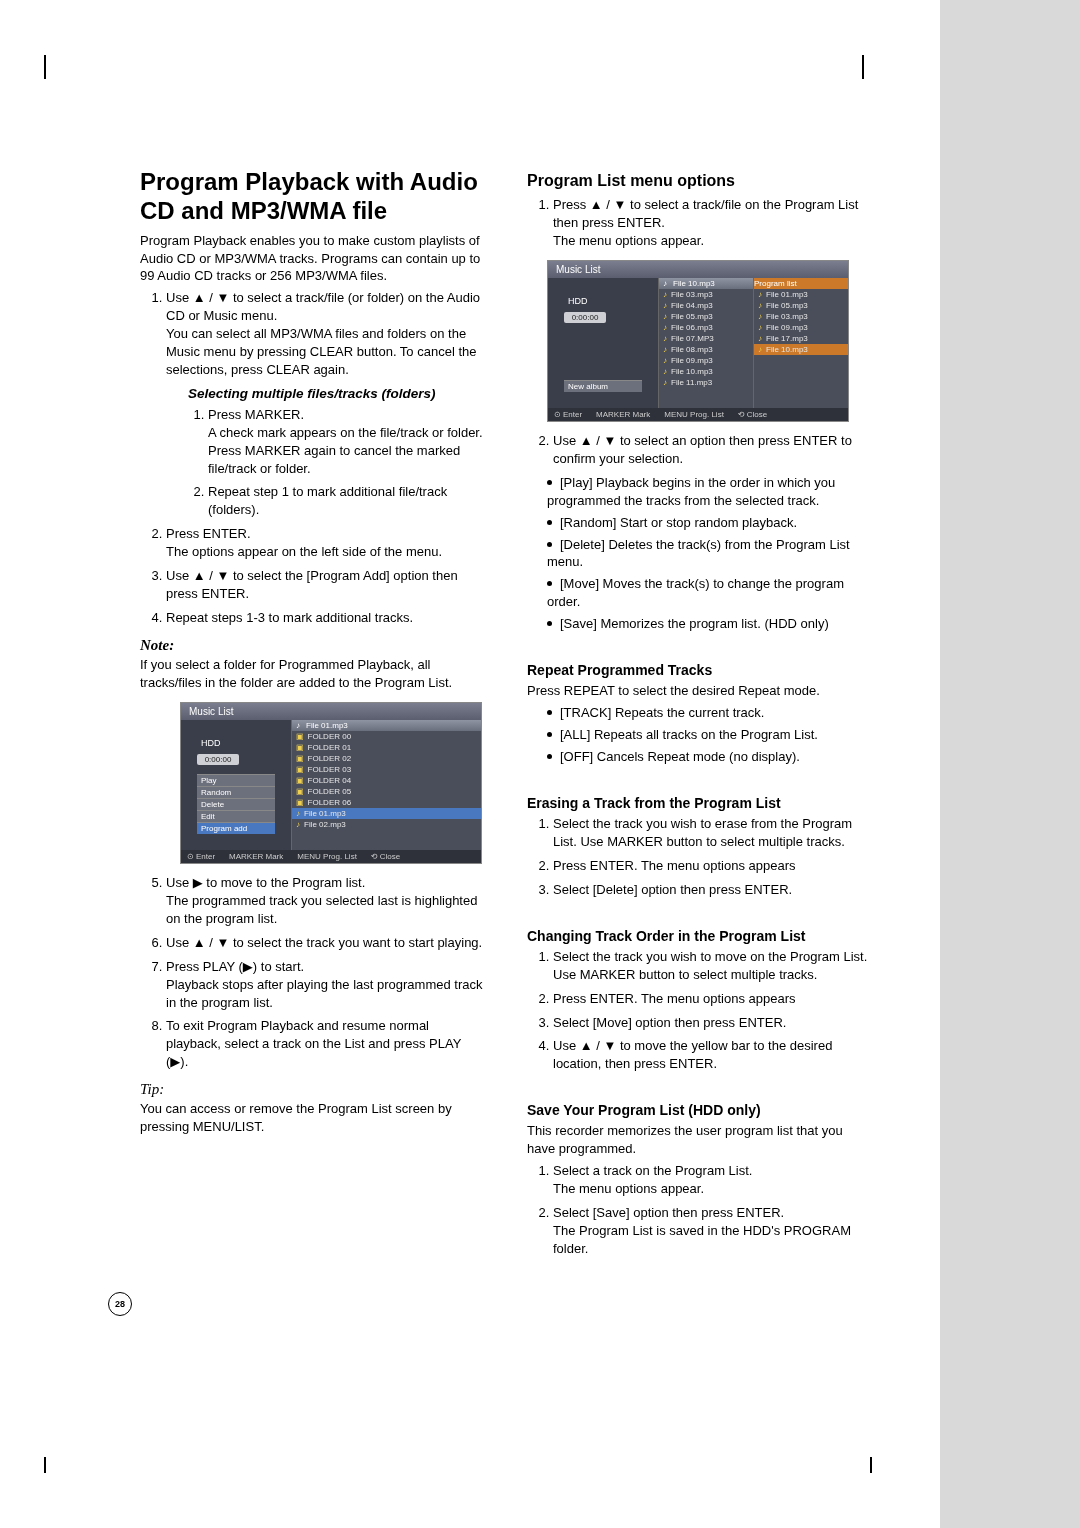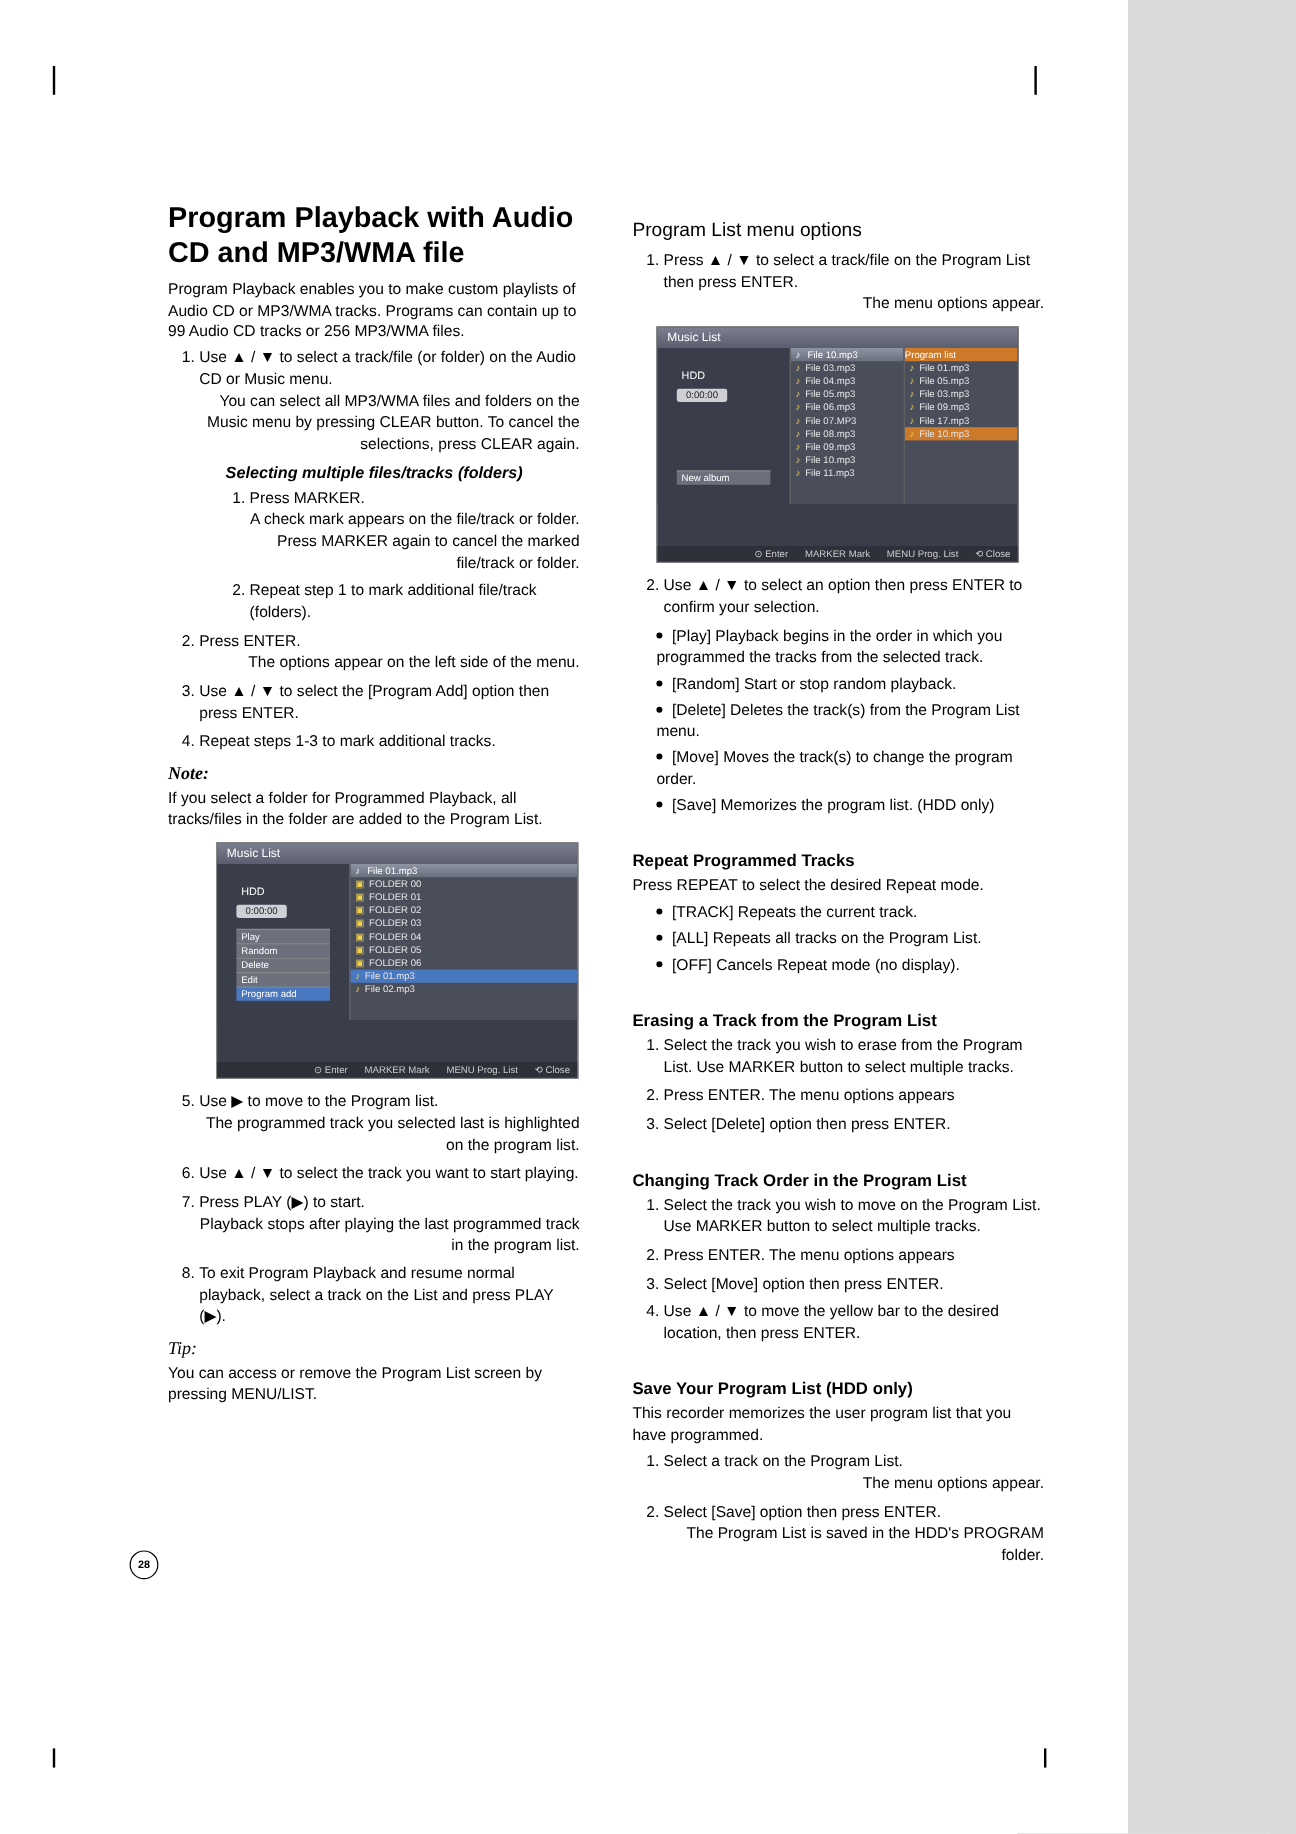--- a/index.html
+++ b/index.html
@@ -49,39 +49,39 @@
   }
   .col { flex: 1 1 0; }
   h1 {
     font-size: 24px;
     font-weight: bold;
     margin: 0 0 6px 0;
     line-height: 1.2;
   }
   h2 {
     font-size: 16px;
-    font-weight: normal;
-    margin: 16px 0 6px 0;
+    font-weight: bold;
+    margin: 4px 0 6px 0;
   }
   h3 {
     font-size: 14px;
     font-weight: bold;
     margin: 29px 0 4px 0;
   }
   p, li {
     font-size: 13px;
     line-height: 1.38;
     margin: 0 0 4px 0;
   }
   ol {
     margin: 4px 0 6px 0;
     padding-left: 26px;
   }
   ol li { margin-bottom: 6px; }
-  ol li .sub { display: block; text-align: right; }
+  ol li .sub { display: block; }
   ul.bullets {
     list-style: none;
     margin: 4px 0 6px 0;
     padding-left: 20px;
   }
   ul.bullets li::before {
     content: "";
     display: inline-block;
     width: 5px; height: 5px;
     background: #000;
@@ -195,22 +195,20 @@
   }
   .ui-panel .row.sel { background: #4a78c0; }
   .ui-panel .row .ico { color: #f0d050; }
   .ui-panel .footer {
     background: #2e313a;
     color: #ccc;
     font-size: 8px;
     padding: 2px 6px;
     display: flex;
     gap: 14px;
-    justify-content: flex-end;
-    margin-top: 35px;
   }
   .ui-panel .progtitle {
     background: #cc7a2a;
     color: #fff;
     font-size: 8px;
     text-align: left;
     padding: 1px 0;
   }
   .ui-panel .right .row.sel { background: #cc7a2a; }
 

